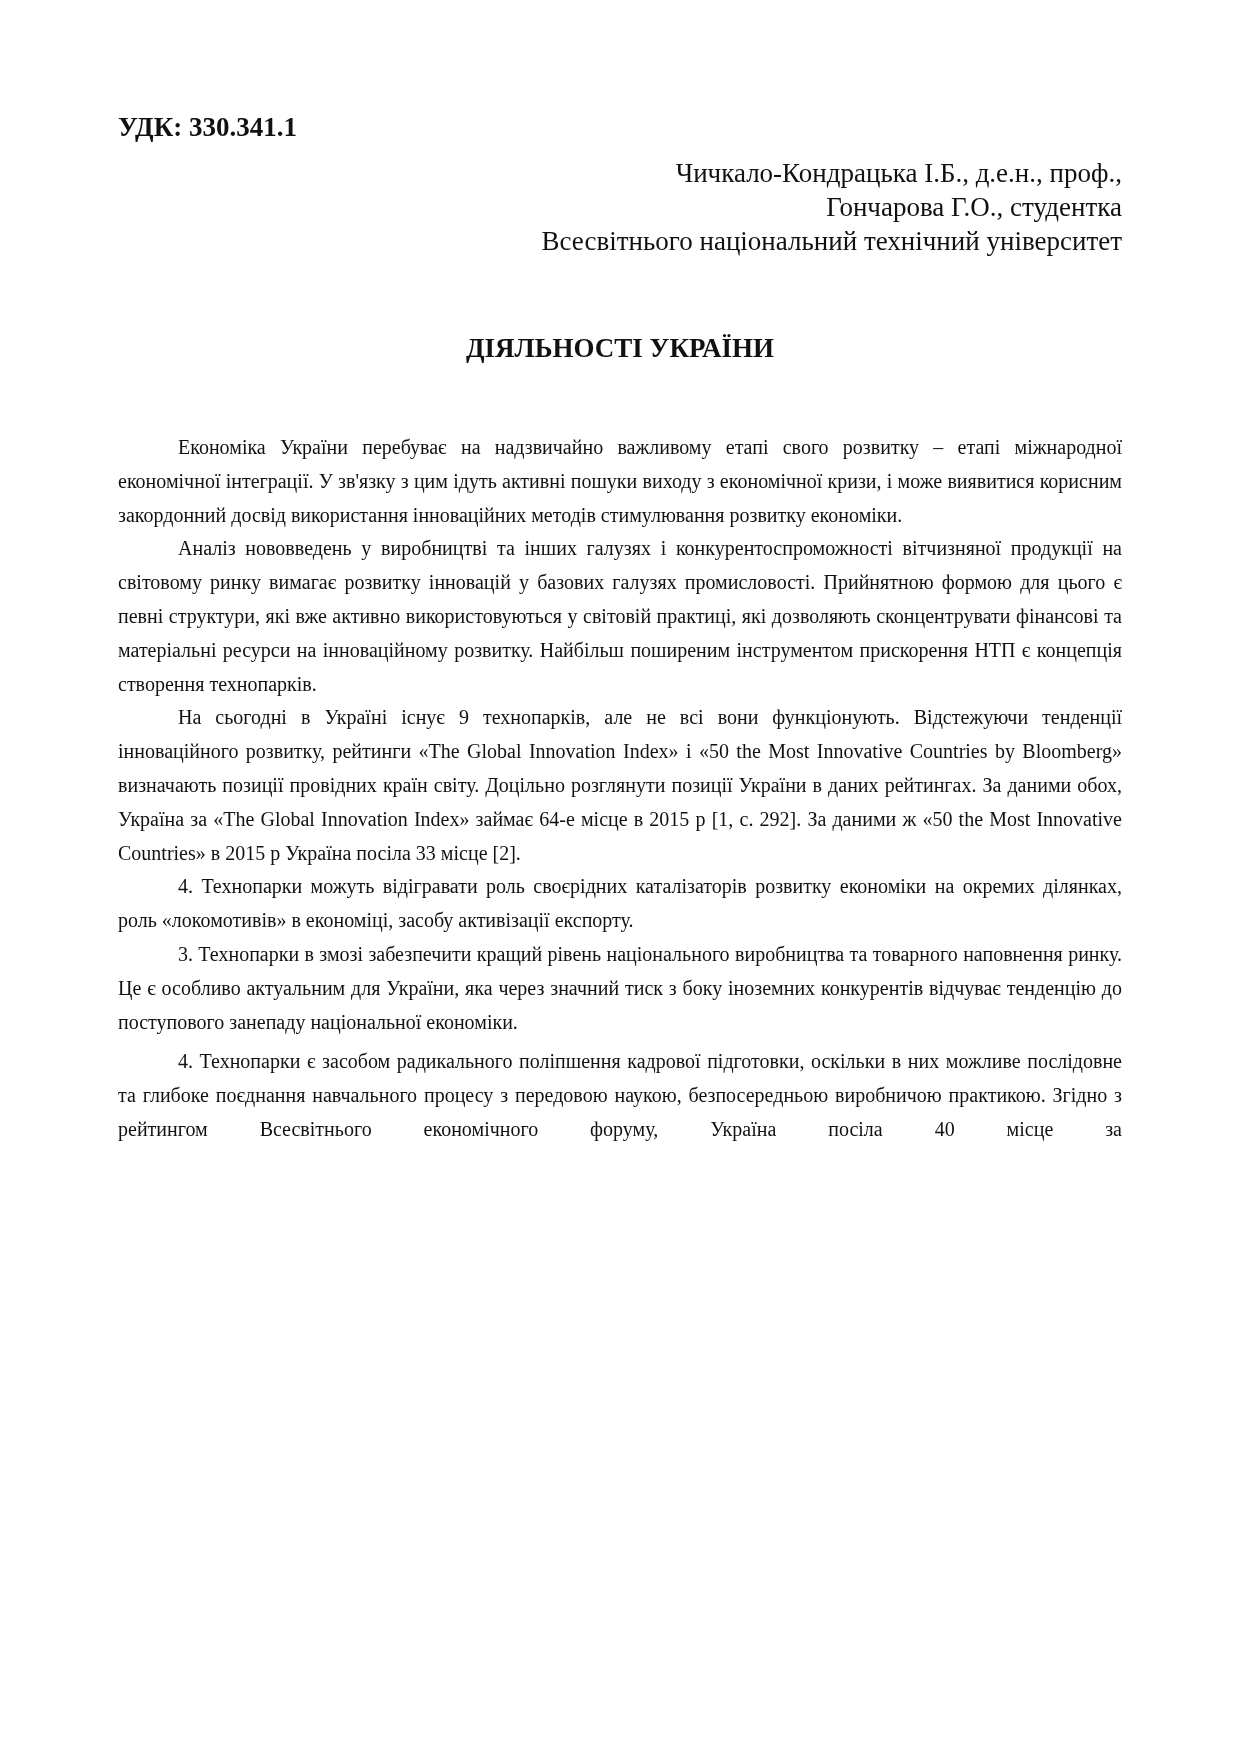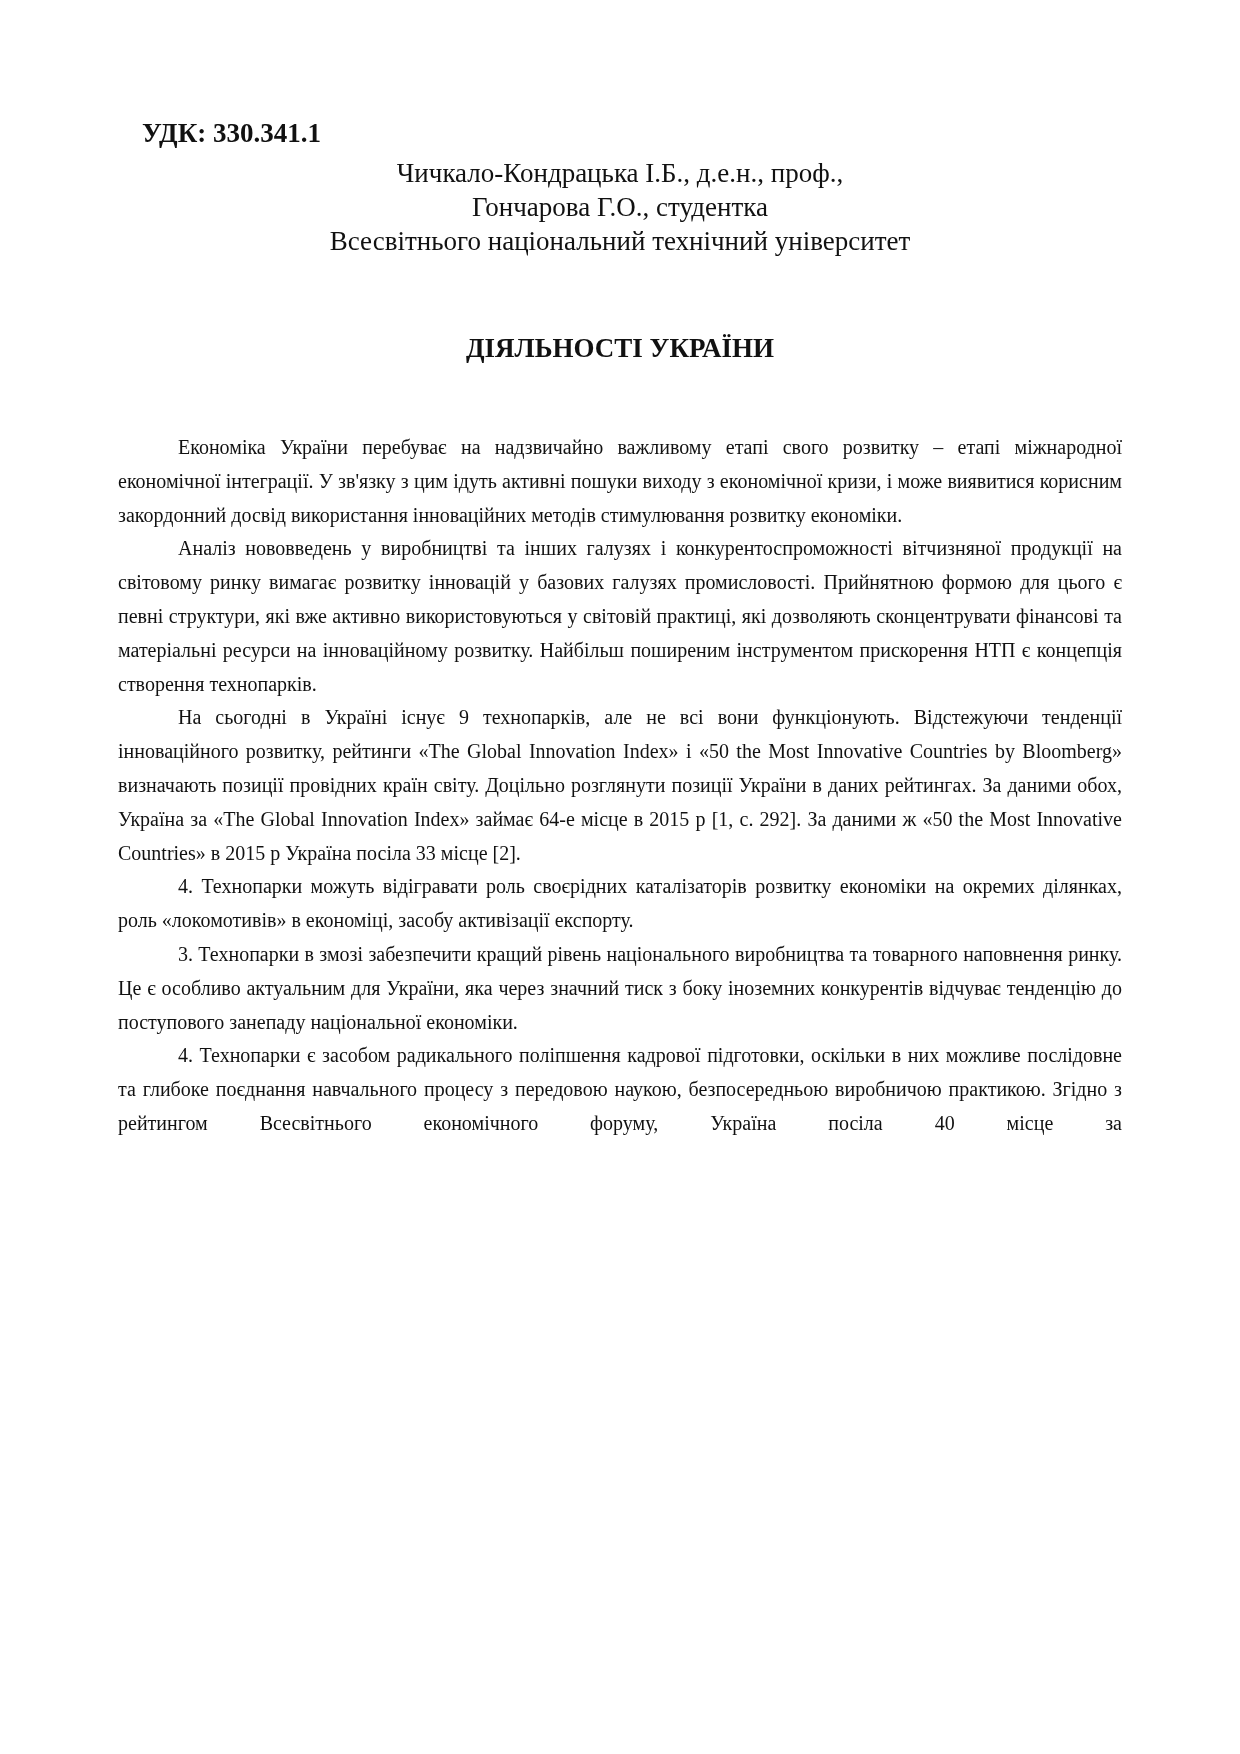--- a/index.html
+++ b/index.html
@@ -17,32 +17,31 @@
     }
     .page {
       position: absolute;
       left: 118px;
       top: 0;
       width: 1004px;
     }
     .udk {
       position: absolute;
       left: 0;
-      top: 116px;
+      top: 110px;
       font-size: 27px;
       font-weight: bold;
       line-height: 34px;
       white-space: nowrap;
-      margin-left: 24px;
     }
     .authors {
       position: absolute;
       right: 0;
       top: 156px;
-      text-align: center;
+      text-align: right;
       font-size: 27px;
       line-height: 34px;
       width: 1004px;
     }
     .authors div { white-space: nowrap; }
     .title {
       position: absolute;
       left: 0;
       top: 331px;
       width: 1004px;
@@ -81,16 +80,16 @@
   <div class="title">
     <div>ДІЯЛЬНОСТІ УКРАЇНИ</div>
   </div>
 
   <div class="body">
     <p>Економіка України перебуває на надзвичайно важливому етапі свого розвитку – етапі міжнародної економічної інтеграції. У зв'язку з цим ідуть активні пошуки виходу з економічної кризи, і може виявитися корисним закордонний досвід використання інноваційних методів стимулювання розвитку економіки.</p>
     <p>Аналіз нововведень у виробництві та інших галузях і конкурентоспроможності вітчизняної продукції на світовому ринку вимагає розвитку інновацій у базових галузях промисловості. Прийнятною формою для цього є певні структури, які вже активно використовуються у світовій практиці, які дозволяють сконцентрувати фінансові та матеріальні ресурси на інноваційному розвитку. Найбільш поширеним інструментом прискорення НТП є концепція створення технопарків.</p>
     <p>На сьогодні в Україні існує 9  технопарків, але не всі вони функціонують. Відстежуючи тенденції інноваційного розвитку, рейтинги «The Global Innovation Index» і «50 the Most Innovative Countries by Bloomberg» визначають позиції провідних країн світу. Доцільно розглянути позиції України в даних рейтингах. За даними обох, Україна за «The Global Innovation Index» займає 64-е місце в 2015 р [1, с. 292]. За даними ж «50 the Most Innovative Countries» в 2015 р Україна посіла 33 місце [2].</p>
     <p>4. Технопарки можуть відігравати роль своєрідних каталізаторів розвитку економіки на окремих ділянках, роль «локомотивів» в економіці, засобу активізації експорту.</p>
     <p>3. Технопарки в змозі забезпечити кращий рівень національного виробництва та товарного наповнення ринку. Це є особливо актуальним для України, яка через значний тиск з боку іноземних конкурентів відчуває тенденцію до поступового занепаду національної економіки.</p>
-    <p style="text-align-last: justify;">4. Технопарки є засобом радикального поліпшення кадрової підготовки, оскільки в них можливе послідовне та глибоке поєднання навчального процесу з передовою наукою, безпосередньою виробничою практикою. Згідно з рейтингом Всесвітнього економічного форуму, Україна посіла 40 місце за</p>
+    <p style="text-align-last: justify; margin-top: 6px;">4. Технопарки є засобом радикального поліпшення кадрової підготовки, оскільки в них можливе послідовне та глибоке поєднання навчального процесу з передовою наукою, безпосередньою виробничою практикою. Згідно з рейтингом Всесвітнього економічного форуму, Україна посіла 40 місце за</p>
   </div>
 
 </div>
 
 </body></html>

